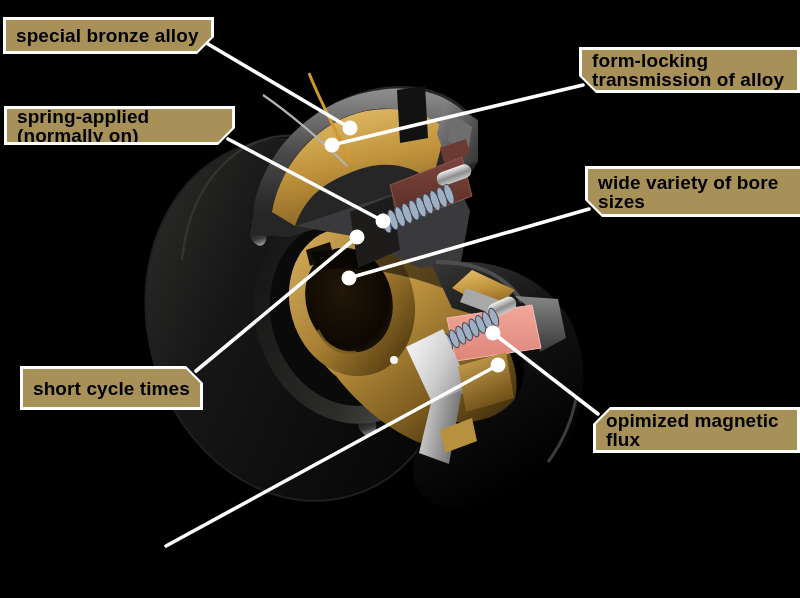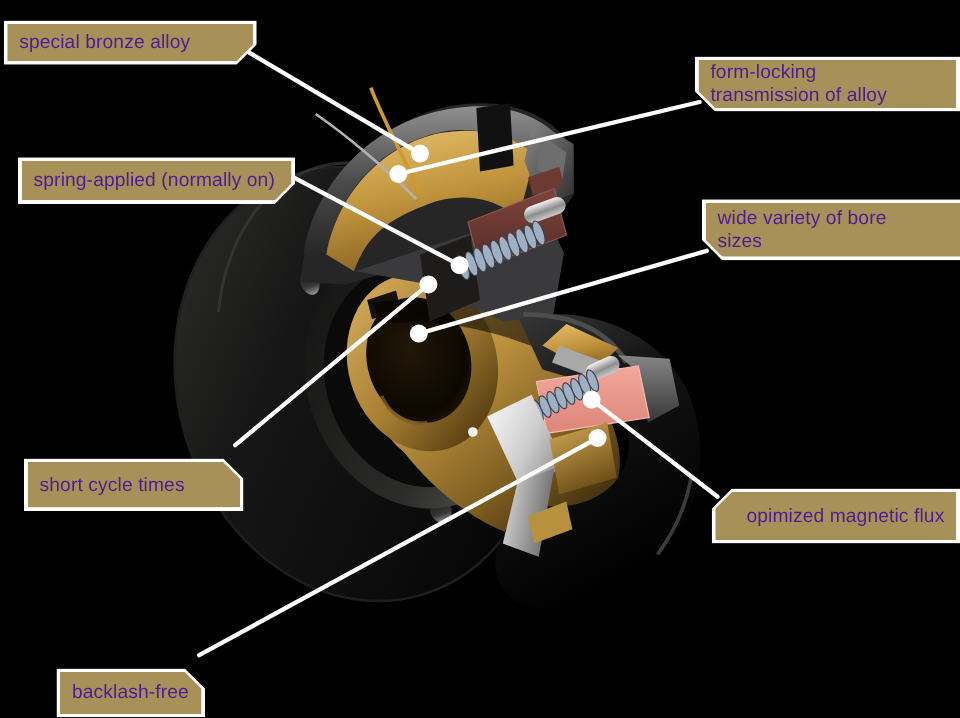--- a/index.html
+++ b/index.html
@@ -3,33 +3,33 @@
 <meta charset="utf-8">
 <style>
   html,body{margin:0;padding:0;background:#000;}
   .stage{position:relative;width:800px;height:598px;background:#000;overflow:hidden;
          font-family:"Liberation Sans",sans-serif;}
   .stage svg{position:absolute;left:0;top:0;}
   
   .co{position:absolute;background:#fff;padding:3px;box-sizing:border-box;}
   .co-in{width:100%;height:100%;background:#a89158;display:flex;align-items:center;
          padding:0 10px;box-sizing:border-box;}
-  .co-label{color:#4c1d95;font-weight:normal;font-size:16px;line-height:19px;
+  .co-label{color:#000000;font-weight:bold;font-size:19px;line-height:19px;
             white-space:pre-line;letter-spacing:.1px;}
   .cut-br{clip-path:polygon(0 0,100% 0,100% calc(100% - 17px),calc(100% - 17px) 100%,0 100%);}
   .cut-br-i{clip-path:polygon(0 0,100% 0,100% calc(100% - 14px),calc(100% - 14px) 100%,0 100%);}
   .cut-bl{clip-path:polygon(0 0,100% 0,100% 100%,17px 100%,0 calc(100% - 17px));}
   .cut-bl-i{clip-path:polygon(0 0,100% 0,100% 100%,14px 100%,0 calc(100% - 14px));}
-  .cut-tr{clip-path:polygon(0 0,calc(100% - 17px) 0,100% 17px,100% 100%,0 100%);margin-top:16px;}
+  .cut-tr{clip-path:polygon(0 0,calc(100% - 17px) 0,100% 17px,100% 100%,0 100%);}
   .cut-tr-i{clip-path:polygon(0 0,calc(100% - 14px) 0,100% 14px,100% 100%,0 100%);}
   .cut-tl{clip-path:polygon(17px 0,100% 0,100% 100%,0 100%,0 17px);}
   .cut-tl-i{clip-path:polygon(14px 0,100% 0,100% 100%,0 100%,0 14px);justify-content:flex-end;}
   
   #co0{left:3px;  top:17px;  width:211px;height:37px;}
-  #co1{left:15px;  top:106px; width:231px;height:39px;margin-top:25px;}
+  #co1{left:4px;  top:106px; width:231px;height:39px;}
   #co2{left:579px;top:47px;  width:221px;height:46px;}
   #co3{left:585px;top:166px; width:236px;height:51px;}
   #co4{left:20px; top:366px; width:183px;height:44px;}
   #co5{left:593px;top:407px; width:207px;height:46px;}
   #co6{left:47px; top:541px; width:124px;height:41px;}
 </style>
 </head>
 <body>
 
 <div class="stage">
@@ -249,19 +249,14 @@
 <div id="co4" class="co cut-tr">
   <div class="co-in cut-tr-i">
     <span class="co-label">short cycle times</span>
   </div>
 </div>
 <div id="co5" class="co cut-tl">
   <div class="co-in cut-tl-i">
     <span class="co-label">opimized magnetic flux</span>
   </div>
 </div>
-<div id="co6" class="co cut-tr">
-  <div class="co-in cut-tr-i">
-    <span class="co-label">backlash-free</span>
-  </div>
-</div>
 
 </div>
 
 </body></html>

